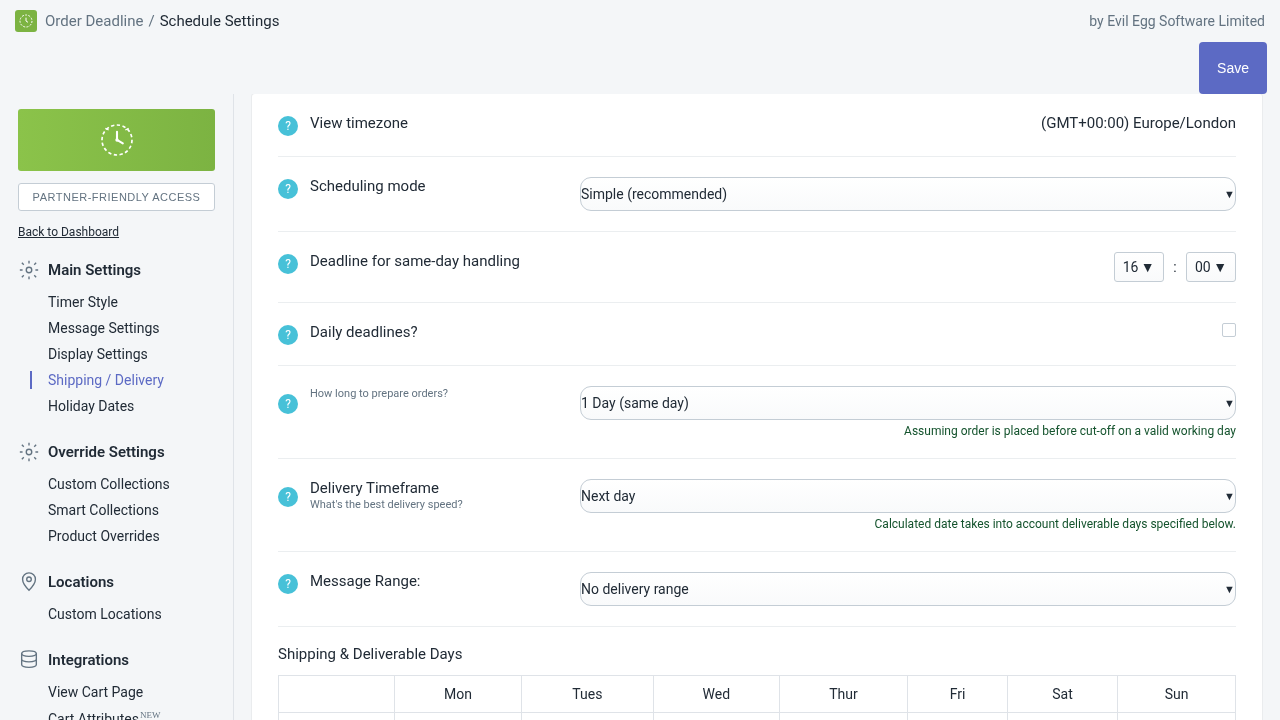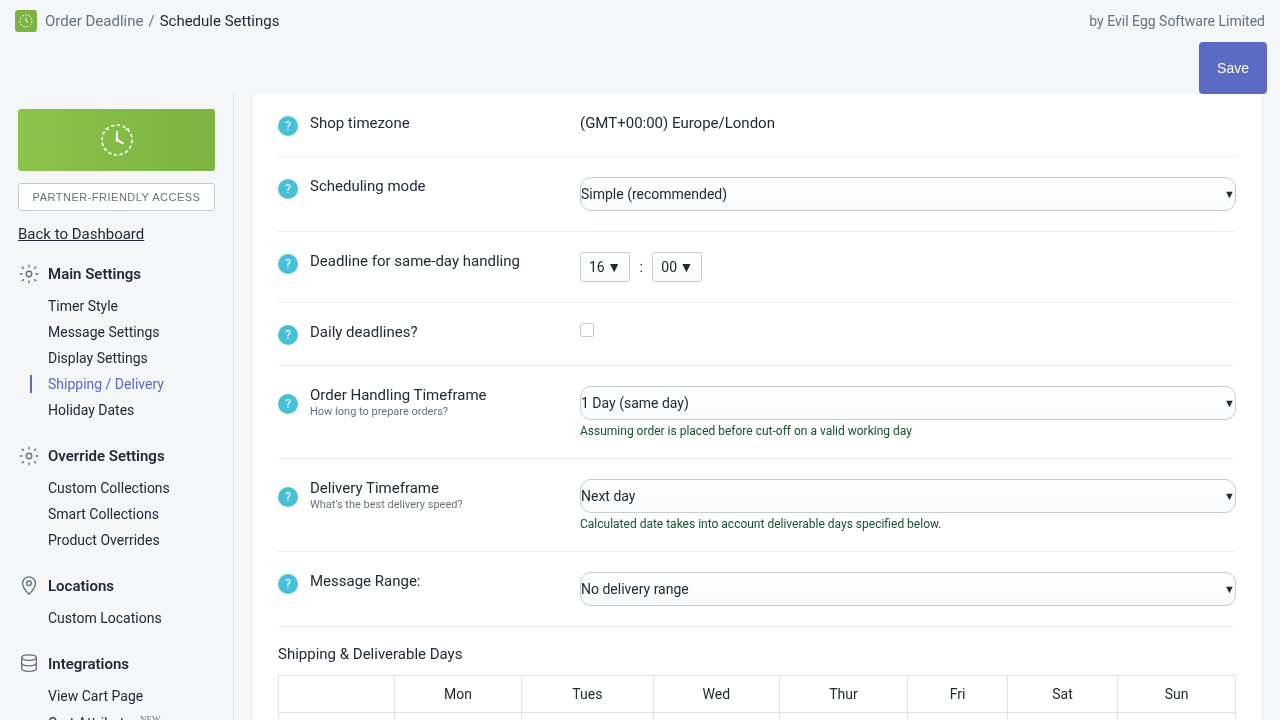--- a/index.html
+++ b/index.html
@@ -16,39 +16,39 @@
 .actionbar { height: 52px; display: flex; align-items: center; justify-content: flex-end; padding: 0 13px; background: #f4f6f8; }
 .save-btn { background: #5c6ac4; color: #fff; border: none; border-radius: 4px; padding: 18px 18px; font-size: 14px; cursor: pointer; }
 
 .layout { display: flex; height: calc(720px - 94px); }
 .sidebar { width: 234px; border-right: 1px solid #dfe3e8; padding: 15px 0 0 0; overflow-y: auto; }
 .main { flex: 1; background: #f4f6f8; overflow-y: auto; padding: 0 18px 0 18px; }
 
 .brand-box { margin: 0 18px 12px 18px; height: 62px; background: linear-gradient(to right, #8bc34a, #7cb342); border-radius: 3px; display: flex; align-items: center; justify-content: center; }
 .brand-box svg { width: 40px; height: 40px; }
 .partner-btn { margin: 0 18px 14px 18px; display: block; width: calc(100% - 36px); border: 1px solid #c4cdd5; border-radius: 3px; background: #fff; color: #637381; font-size: 11px; letter-spacing: 0.5px; padding: 7px 0; text-align: center; cursor: pointer; }
-.back-link { display: block; margin: 3px 18px 16px 18px; color: #212b36; font-size: 15px; text-decoration: underline; cursor: pointer; }
+.back-link { display: block; margin: 3px 18px 16px 18px; color: #212b36; font-size: 12px; text-decoration: underline; cursor: pointer; }
 
 .nav-section { margin-bottom: 18px; }
 .nav-head { display: flex; align-items: center; padding: 4px 18px 8px 18px; }
 .nav-head svg { width: 22px; height: 22px; margin-right: 8px; stroke: #637381; fill: none; }
 .nav-head span { font-weight: 600; font-size: 15px; }
 .nav-item { padding: 5px 18px 5px 48px; font-size: 14px; color: #212b36; cursor: pointer; position: relative; }
 .nav-item.active { color: #5c6ac4; }
 .nav-item.active::before { content: ""; position: absolute; left: 30px; top: 4px; bottom: 4px; width: 2px; background: #5c6ac4; }
 .nav-item .tag { font-size: 9px; vertical-align: super; margin-left: 1px; color: #637381; font-family: Liberation Serif, serif; }
 
 .panel { background: #fff; border-radius: 3px; box-shadow: 0 0 0 1px rgba(63,63,68,.05); padding: 0 26px; }
 .row { display: flex; align-items: flex-start; padding: 20px 0; border-bottom: 1px solid #ebeef0; }
 .row:last-child { border-bottom: none; }
 .row .help { width: 20px; height: 20px; border-radius: 50%; background: #47c1d8; color: #fff; font-size: 12px; display: flex; align-items: center; justify-content: center; margin-right: 12px; flex-shrink: 0; margin-top: 2px; cursor: pointer; }
 .row .label-col { width: 270px; flex-shrink: 0; }
 .row .label-col .lbl { font-size: 15px; color: #212b36; }
 .row .label-col .sub { font-size: 11px; color: #637381; margin-top: 1px; }
-.row .ctrl-col { flex: 1; }
+.row .ctrl-col { flex: 1; text-align: right; }
 .ctrl-col .static { font-size: 15px; color: #212b36; }
 .select { width: 100%; border: 1px solid #c4cdd5; border-radius: 11px; padding: 6px 0; font-size: 14px; background: linear-gradient(#fff,#f9fafb); height: 34px; display: flex; align-items: center; justify-content: space-between; cursor: pointer; }
 .select .arrow { font-size: 11px; color: #212b36; }
 .sel-sm { width: 50px; display: inline-flex; border: 1px solid #c4cdd5; border-radius: 3px; padding: 5px 8px; font-size: 14px; background: linear-gradient(#fff,#f9fafb); justify-content: space-between; align-items: center; cursor: pointer; height: 30px; }
 .time-colon { margin: 0 6px; }
 .helper { font-size: 12px; color: #14532d; margin-top: 4px; }
 .checkbox { width: 14px; height: 14px; border: 1px solid #c4cdd5; border-radius: 2px; background: #fff; display: inline-block; }
 
 .section-title { font-size: 15px; color: #212b36; padding: 18px 0 12px 0; }
 .day-table { width: 100%; border-collapse: collapse; border: 1px solid #dfe3e8; }
@@ -137,21 +137,21 @@
         </div>
       </div>
   </div>
 
   <div class="main">
     <div class="panel">
 
       <div class="row">
         <div class="help">?</div>
         <div class="label-col">
-            <div class="lbl">Shop timezone</div>
+            <div class="lbl">View timezone</div>
           </div>
         <div class="ctrl-col">
             <div class="static">(GMT+00:00) Europe/London</div>
           </div>
       </div>
 
       <div class="row">
         <div class="help">?</div>
         <div class="label-col">
             <div class="lbl">Scheduling mode</div>
@@ -186,21 +186,20 @@
         <div class="help">?</div>
         <div class="label-col">
             <div class="lbl">Daily deadlines?</div>
           </div>
         <div class="ctrl-col"><span class="checkbox"></span></div>
       </div>
 
       <div class="row">
         <div class="help" style="margin-top:8px">?</div>
         <div class="label-col">
-          <div class="lbl">Order Handling Timeframe</div>
           <div class="sub">How long to prepare orders?</div>
         </div>
         <div class="ctrl-col">
           <div class="select">
             <span>1 Day (same day)</span>
               <span class="arrow">▼</span>
           </div>
           <div class="helper">Assuming order is placed before cut-off on a valid working day</div>
         </div>
       </div>

